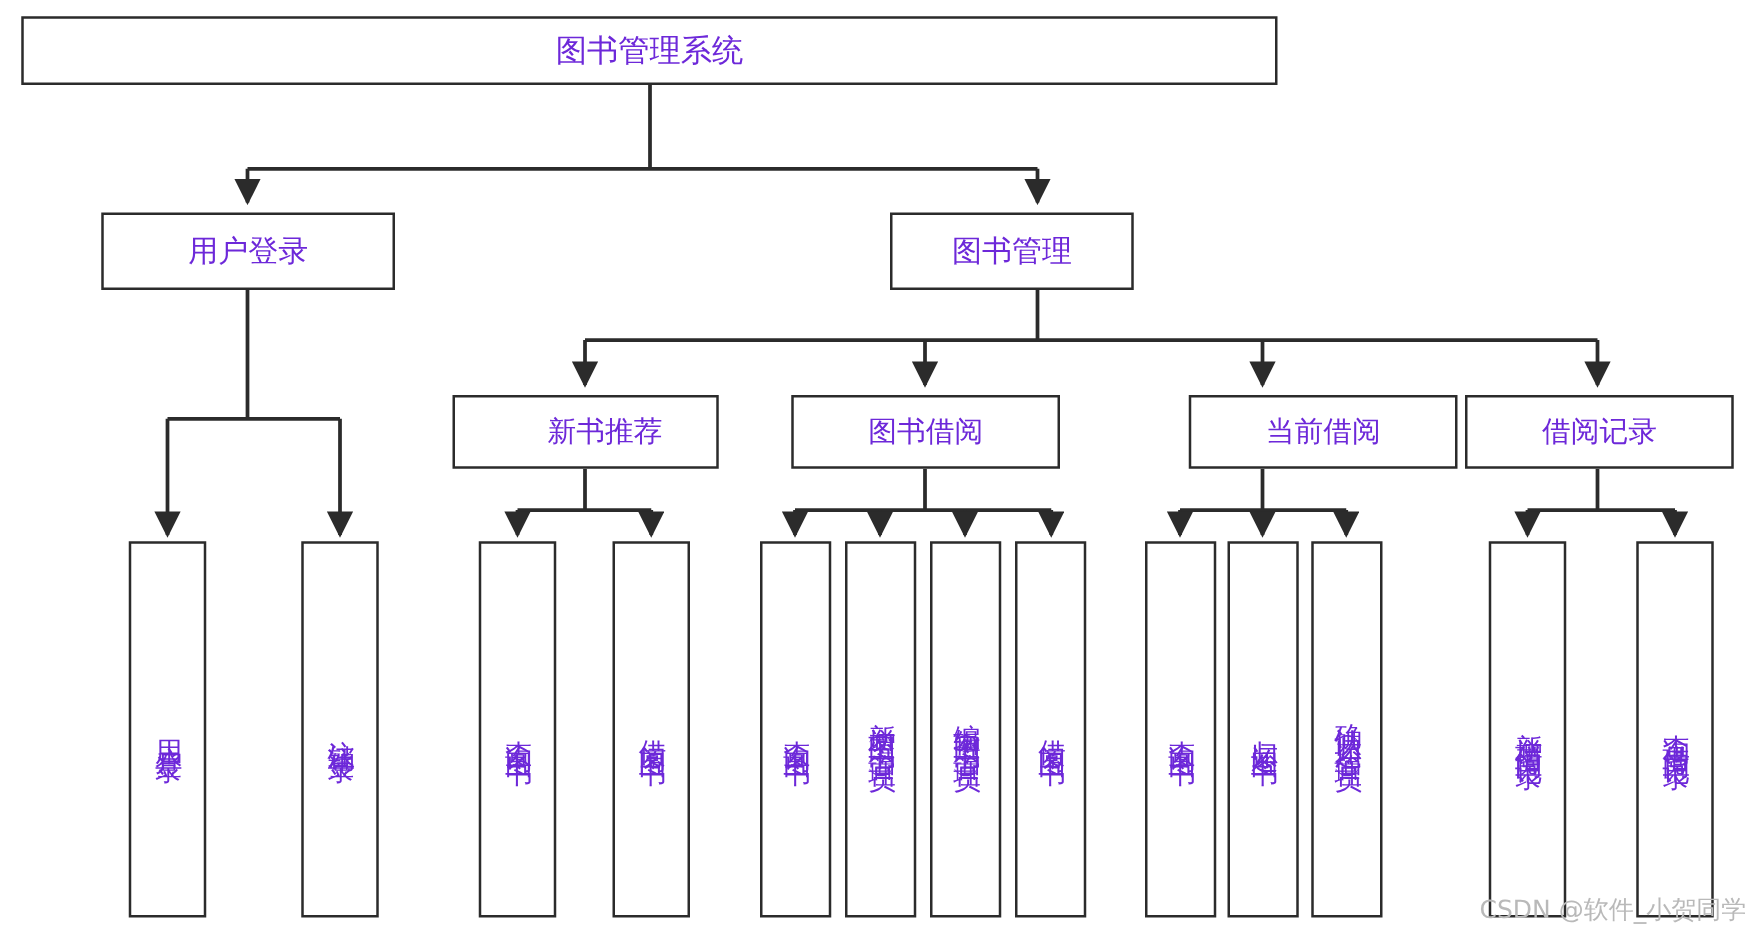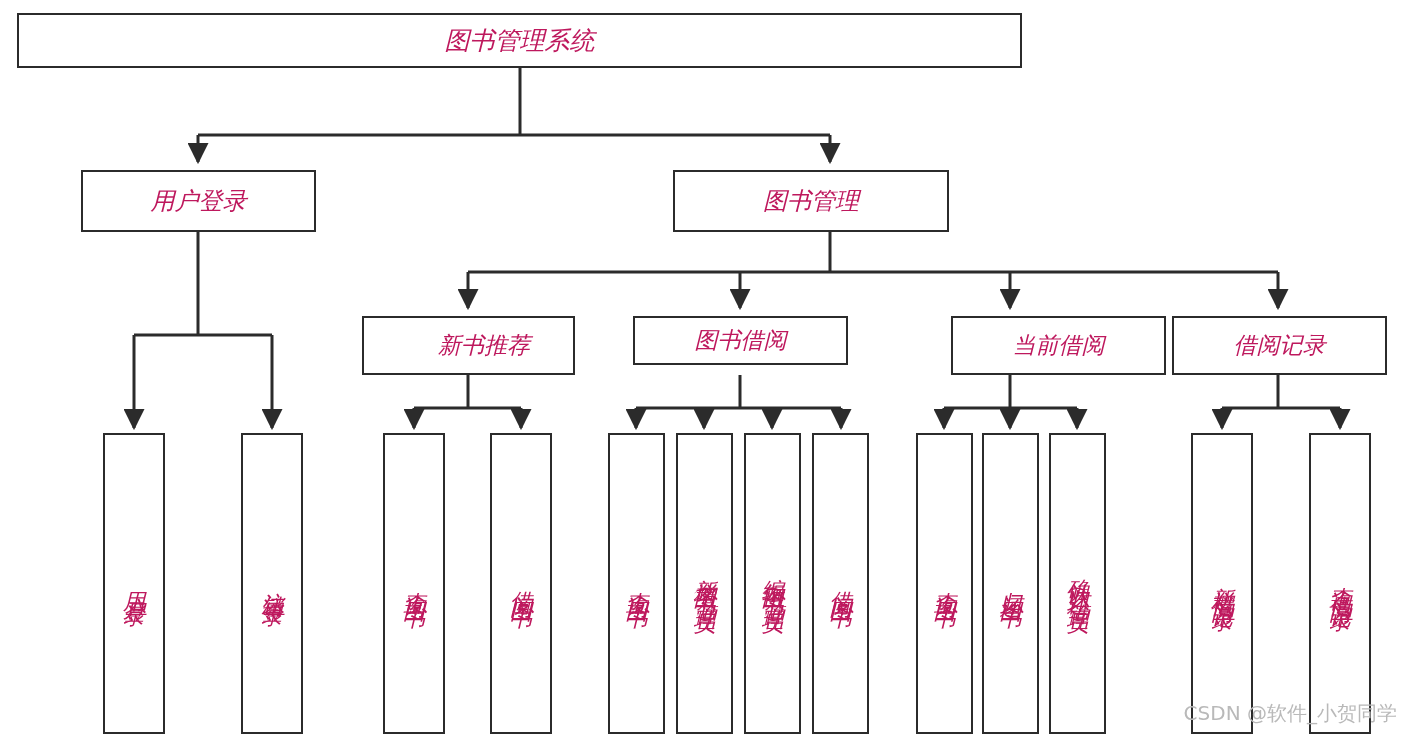--- a/index.html
+++ b/index.html
@@ -28,40 +28,39 @@
   }
   .node {
     position: absolute;
     box-sizing: border-box;
     border: 2.4px solid #2b2b2b;
     background: #ffffff;
     display: flex;
     align-items: center;
     justify-content: center;
     text-align: right;
-    color: #be185d;
+    color: #6d28d9;
     z-index: 2;
-    font-style: italic;
   }
   .node-root   { font-size: 25px; }
   .node-l2     { font-size: 24px; }
   .node-l3     { font-size: 23px; }
   .node-leaf   { font-size: 22px; }
   .node-leaf .vtext {
     writing-mode: vertical-rl;
     text-orientation: upright;
     letter-spacing: 5px;
     line-height: 1.0;
     white-space: nowrap;
     display: block;
   }
   .watermark {
     position: absolute;
     right: 8px;
-    bottom: 20px;
+    bottom: 6px;
     font-size: 20px;
     color: #b9b9b9;
     z-index: 5;
     white-space: nowrap;
     margin-top: 12px;
   }
 </style>
 </head>
 <body>
 
@@ -117,28 +116,28 @@
     </g>
   </svg>
 
   <div class="node node-root" style="left:17px; top:13px; width:1005px; height:55px;">
     <span>图书管理系统</span>
   </div>
 
   <div class="node node-l2" style="left:81px; top:170px; width:235px; height:62px;">
     <span>用户登录</span>
   </div>
-  <div class="node node-l2" style="left:673px; top:170px; width:276px; height:62px;">
+  <div class="node node-l2" style="left:712px; top:170px; width:195px; height:62px;">
     <span>图书管理</span>
   </div>
 
   <div class="node node-l3" style="left:362px; top:316px; width:213px; height:59px;padding-left:31px;">
     <span>新书推荐</span>
   </div>
-  <div class="node node-l3" style="left:633px; top:316px; width:215px; height:49px;">
+  <div class="node node-l3" style="left:633px; top:316px; width:215px; height:59px;">
     <span>图书借阅</span>
   </div>
   <div class="node node-l3" style="left:903px; top:316px; width:215px; height:59px;margin-left:48px;">
     <span>当前借阅</span>
   </div>
   <div class="node node-l3" style="left:1172px; top:316px; width:215px; height:59px;">
     <span>借阅记录</span>
   </div>
 
   <div class="node node-leaf" style="left:103px; top:433px; width:62px; height:301px;">

